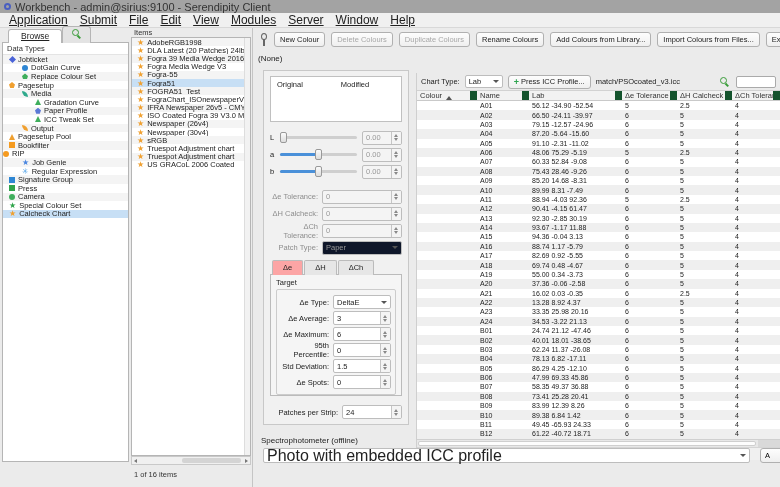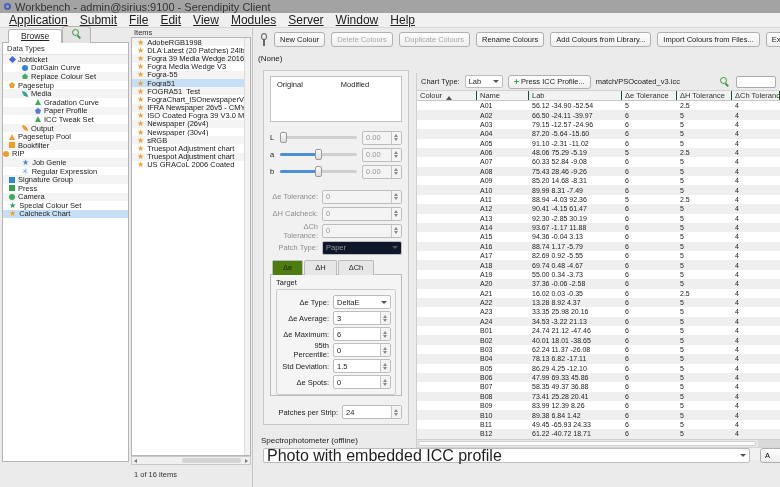--- a/index.html
+++ b/index.html
@@ -102,21 +102,21 @@
   .f-label { flex:1; text-align:right; padding-right:4px; color:#8d8d8d; }
   .combo { position:relative; display:flex; align-items:center; border:1px solid #bdbdbd; height:14px;
            border-radius:2px; background:#fff; padding-left:3px; flex:none; }
   .combo.dis { background:#0f172a; color:#999; }
   .caret { position:absolute; right:3px; top:50%; margin-top:-1.5px; width:0; height:0;
            border-left:3px solid transparent; border-right:3px solid transparent; border-top:3.5px solid #555; }
   .gap8 { height:8px; }
   .tabstrip { margin-top:4px; display:flex; position:relative; z-index:2; padding-left:2px; }
   .etab { padding:2px 10px 3px; font-size:7.5px; border:1px solid #bbb; border-bottom:none;
           background:#e6e6e6; border-radius:2px 2px 0 0; margin-right:1px; }
-  .etab.active { background:#4d7c0f; }
+  .etab.active { background:#fca5a5; }
   .tabframe { border:1px solid #bbb; margin-top:-1px; height:122px; background:#f5f5f5; position:relative; z-index:1; }
   .grouplabel { font-size:7.5px; padding:3px 0 2px 5px; color:#222; }
   .groupbox { border:1px solid #ccc; margin:0 5px; padding:4px 4px; border-radius:2px; }
   .t-row { height:16px; display:flex; align-items:center; }
   .t-label { width:64px; text-align:right; padding-right:4px; font-size:7.5px; color:#222; }
   .patches-row { margin-top:9px; display:flex; align-items:center; }
   .p-label { width:72px; text-align:right; padding-right:4px; color:#222; }
   .spin-flex { flex:1; }
 
   
@@ -126,21 +126,21 @@
                   background:#ebebeb; font-size:7.5px; }
   .ct-combo { width:38px; height:13px; }
   .icc-btn { display:flex; align-items:center; gap:2px; font-size:7.5px; height:14px; padding:0 5px;
              border:1px solid #b0b0b0; border-radius:3px; background:linear-gradient(#fdfdfd,#efefef); }
   .plus { color:#2ea44f; font-weight:bold; font-size:9px; line-height:8px; }
   .search-input { margin-left:2px; width:40px; height:12px; border:1px solid #aaa; border-radius:2px;
                   background:#fff; font-size:7.5px; padding:0 2px; }
   .ml-auto { margin-left:auto; }
   .thead { height:11px; display:flex; background:#f2f2f2; border-top:1px solid #d2d2d2;
            border-bottom:1px solid #c9c9c9; font-size:7.5px; color:#333; }
-  .th { display:flex; align-items:flex-end; padding-left:3px; border-right:1px solid #14532d; overflow:hidden; white-space:nowrap; }
+  .th { display:flex; align-items:flex-end; padding-left:3px; border-right:7px solid #14532d; overflow:hidden; white-space:nowrap; }
   .c-colour{ width:60px; flex:none; } .c-name{ width:52px; flex:none; } .c-lab{ width:93px; flex:none; }
   .c-de{ width:55px; flex:none; } .c-dh{ width:55px; flex:none; } .c-dch{ flex:1; }
   .sortarrow { width:0; height:0; margin-left:4px; border-left:3px solid transparent;
                border-right:3px solid transparent; border-bottom:4px solid #555; }
   .tbody { height:338px; overflow:hidden; }
   .trow { height:9.39px; display:flex; align-items:center; font-size:7px; white-space:nowrap; }
   .trow.stripe { background:#efefef; }
   .tc { padding-left:3px; overflow:hidden; }
   .swatch { width:54px; height:7.5px; margin-left:1px; }
   .table-hscroll { position:relative; height:8px; background:#e8e8e8; border-top:1px solid #d0d0d0; }
@@ -515,21 +515,21 @@
           <input class="search-input" style="">
         </div>
         <div class="thead">
           <span class="th c-colour">
               <span>Colour</span>
               <span class="sortarrow"></span>
             </span>
           <span class="th c-name">Name</span>
           <span class="th c-lab">Lab</span>
           <span class="th c-de">Δe Tolerance</span>
-          <span class="th c-dh">ΔH Tolerance</span>
+          <span class="th c-dh">ΔH Calcheck</span>
           <span class="th c-dch">ΔCh Tolerance</span>
         </div>
         <div class="tbody" id="tbody">
             <div class="trow">
               <span class="tc c-colour"><span class="swatch" style="background: rgb(30, 156, 215);"></span></span>
               <span class="tc c-name">A01</span>
               <span class="tc c-lab">56.12 -34.90 -52.54</span>
               <span class="tc c-de">5</span>
               <span class="tc c-dh">2.5</span>
               <span class="tc c-dch">4</span>

